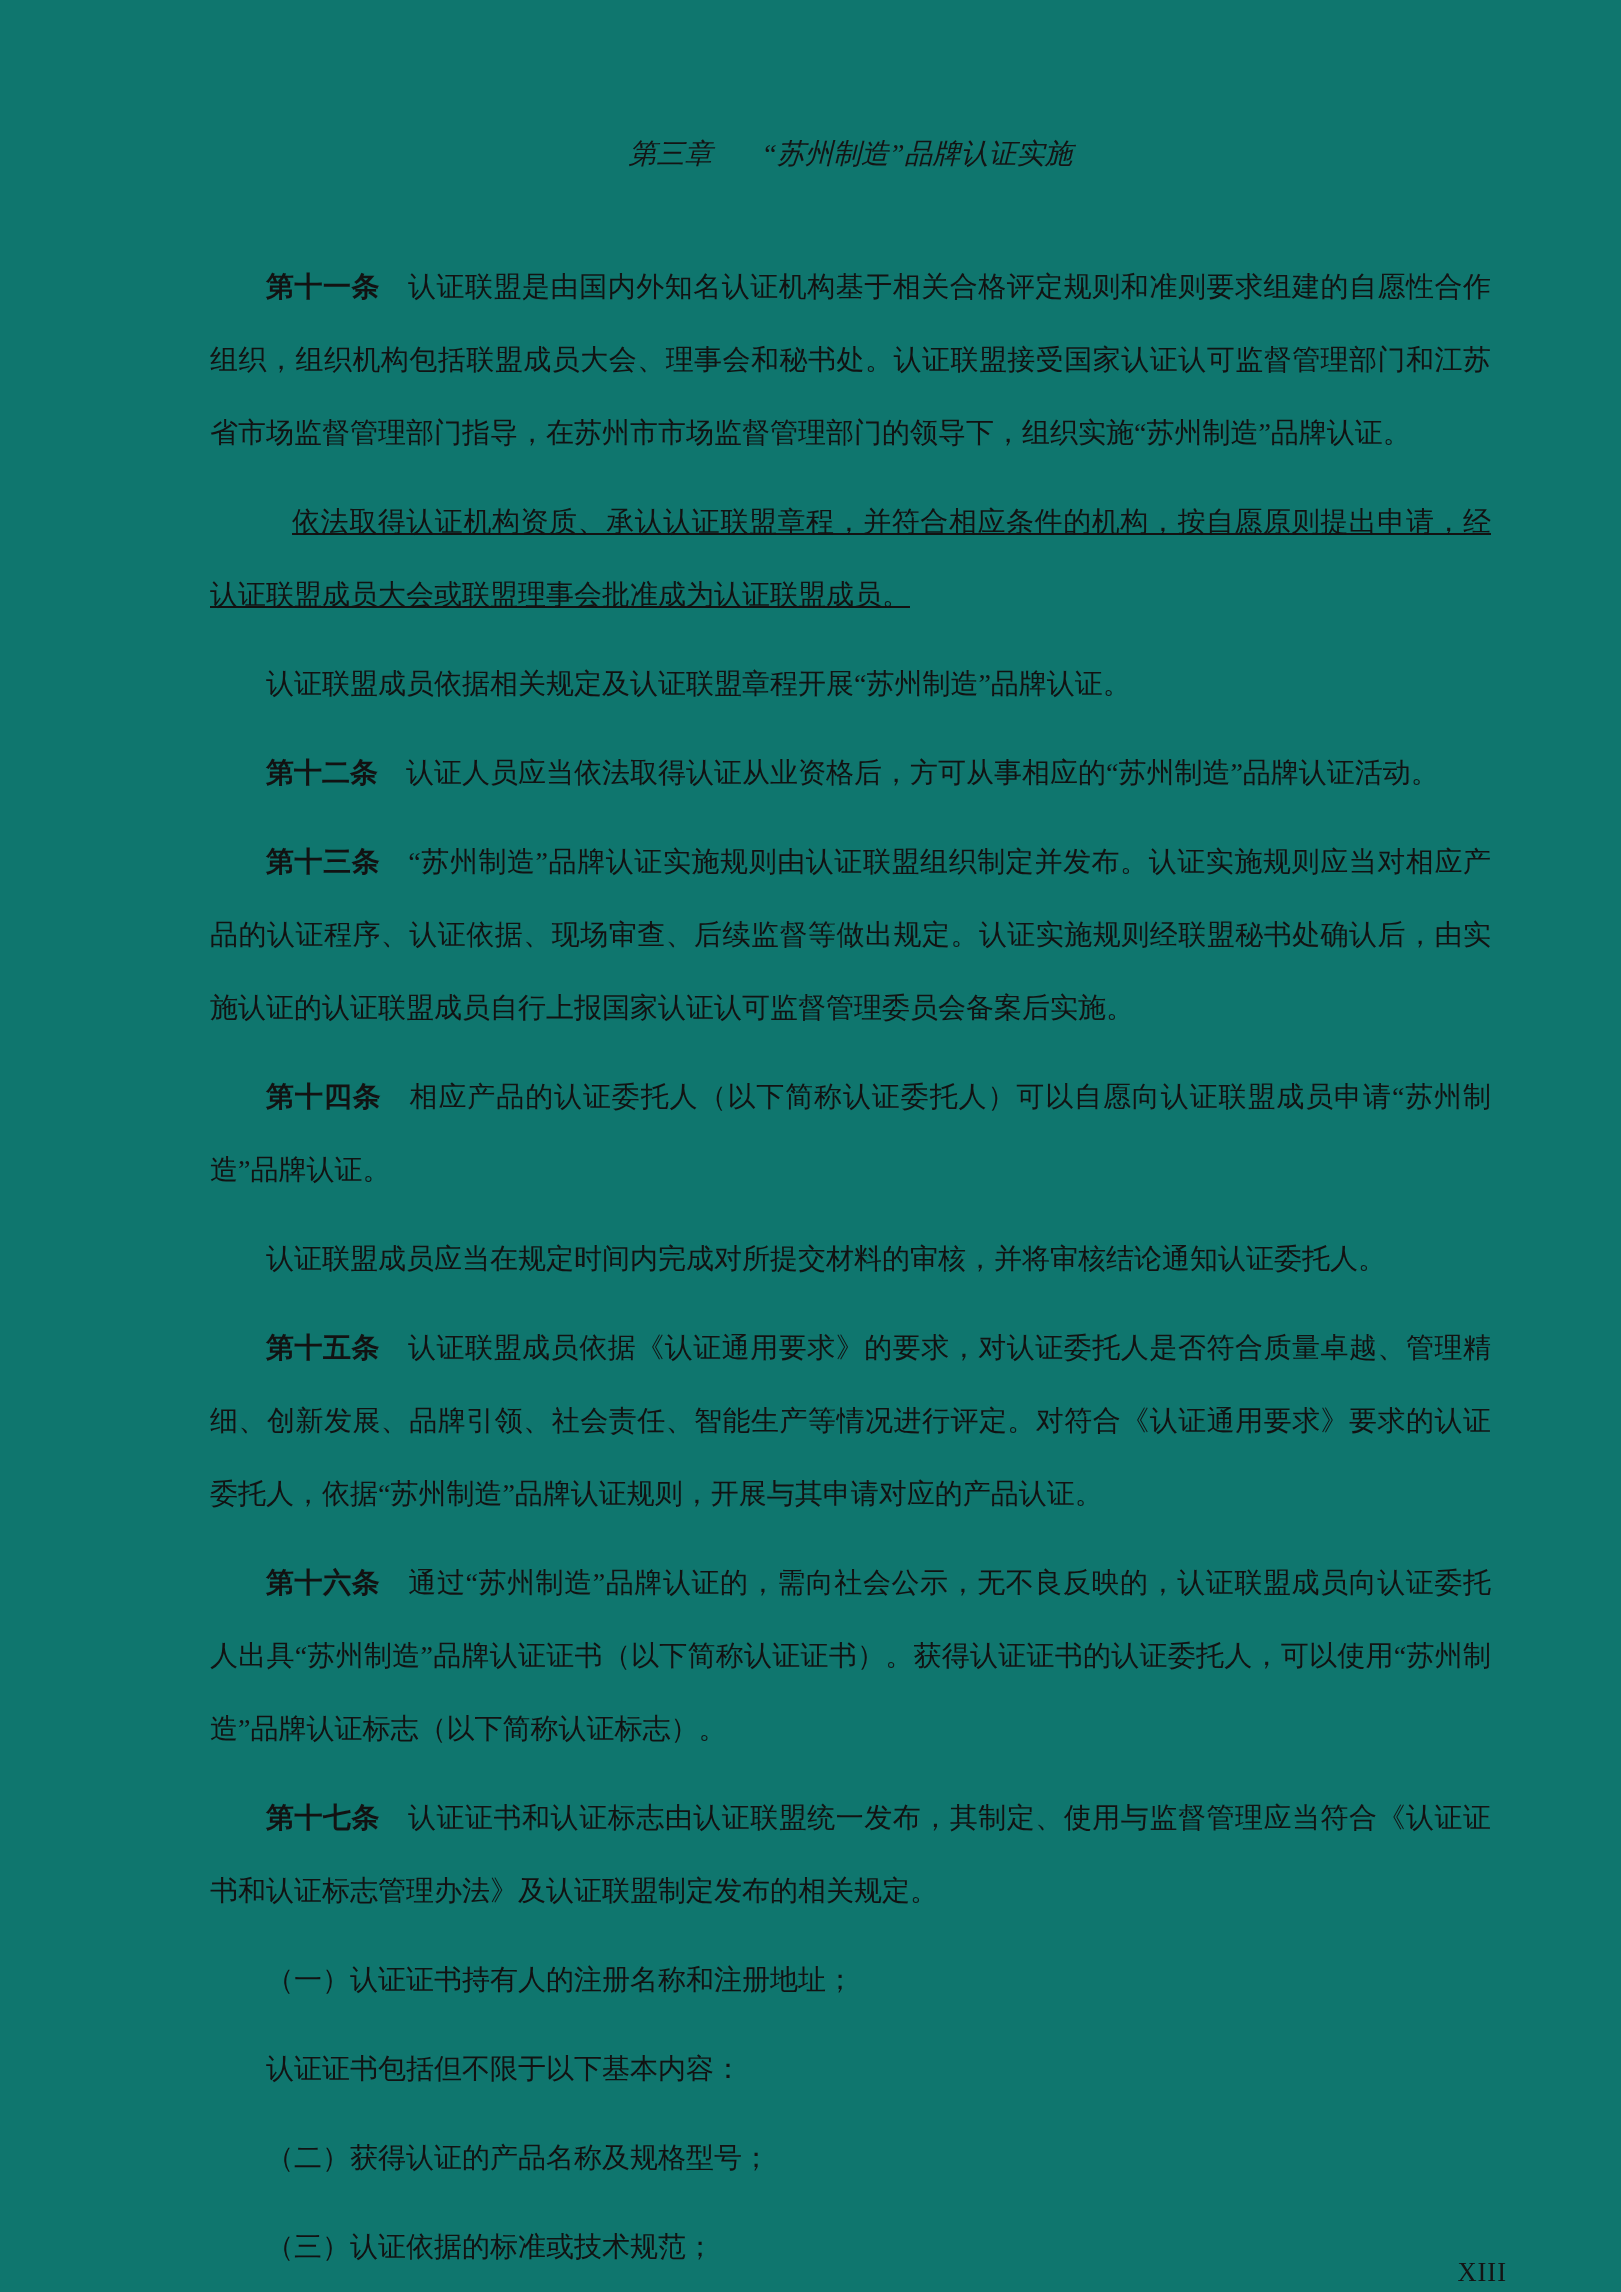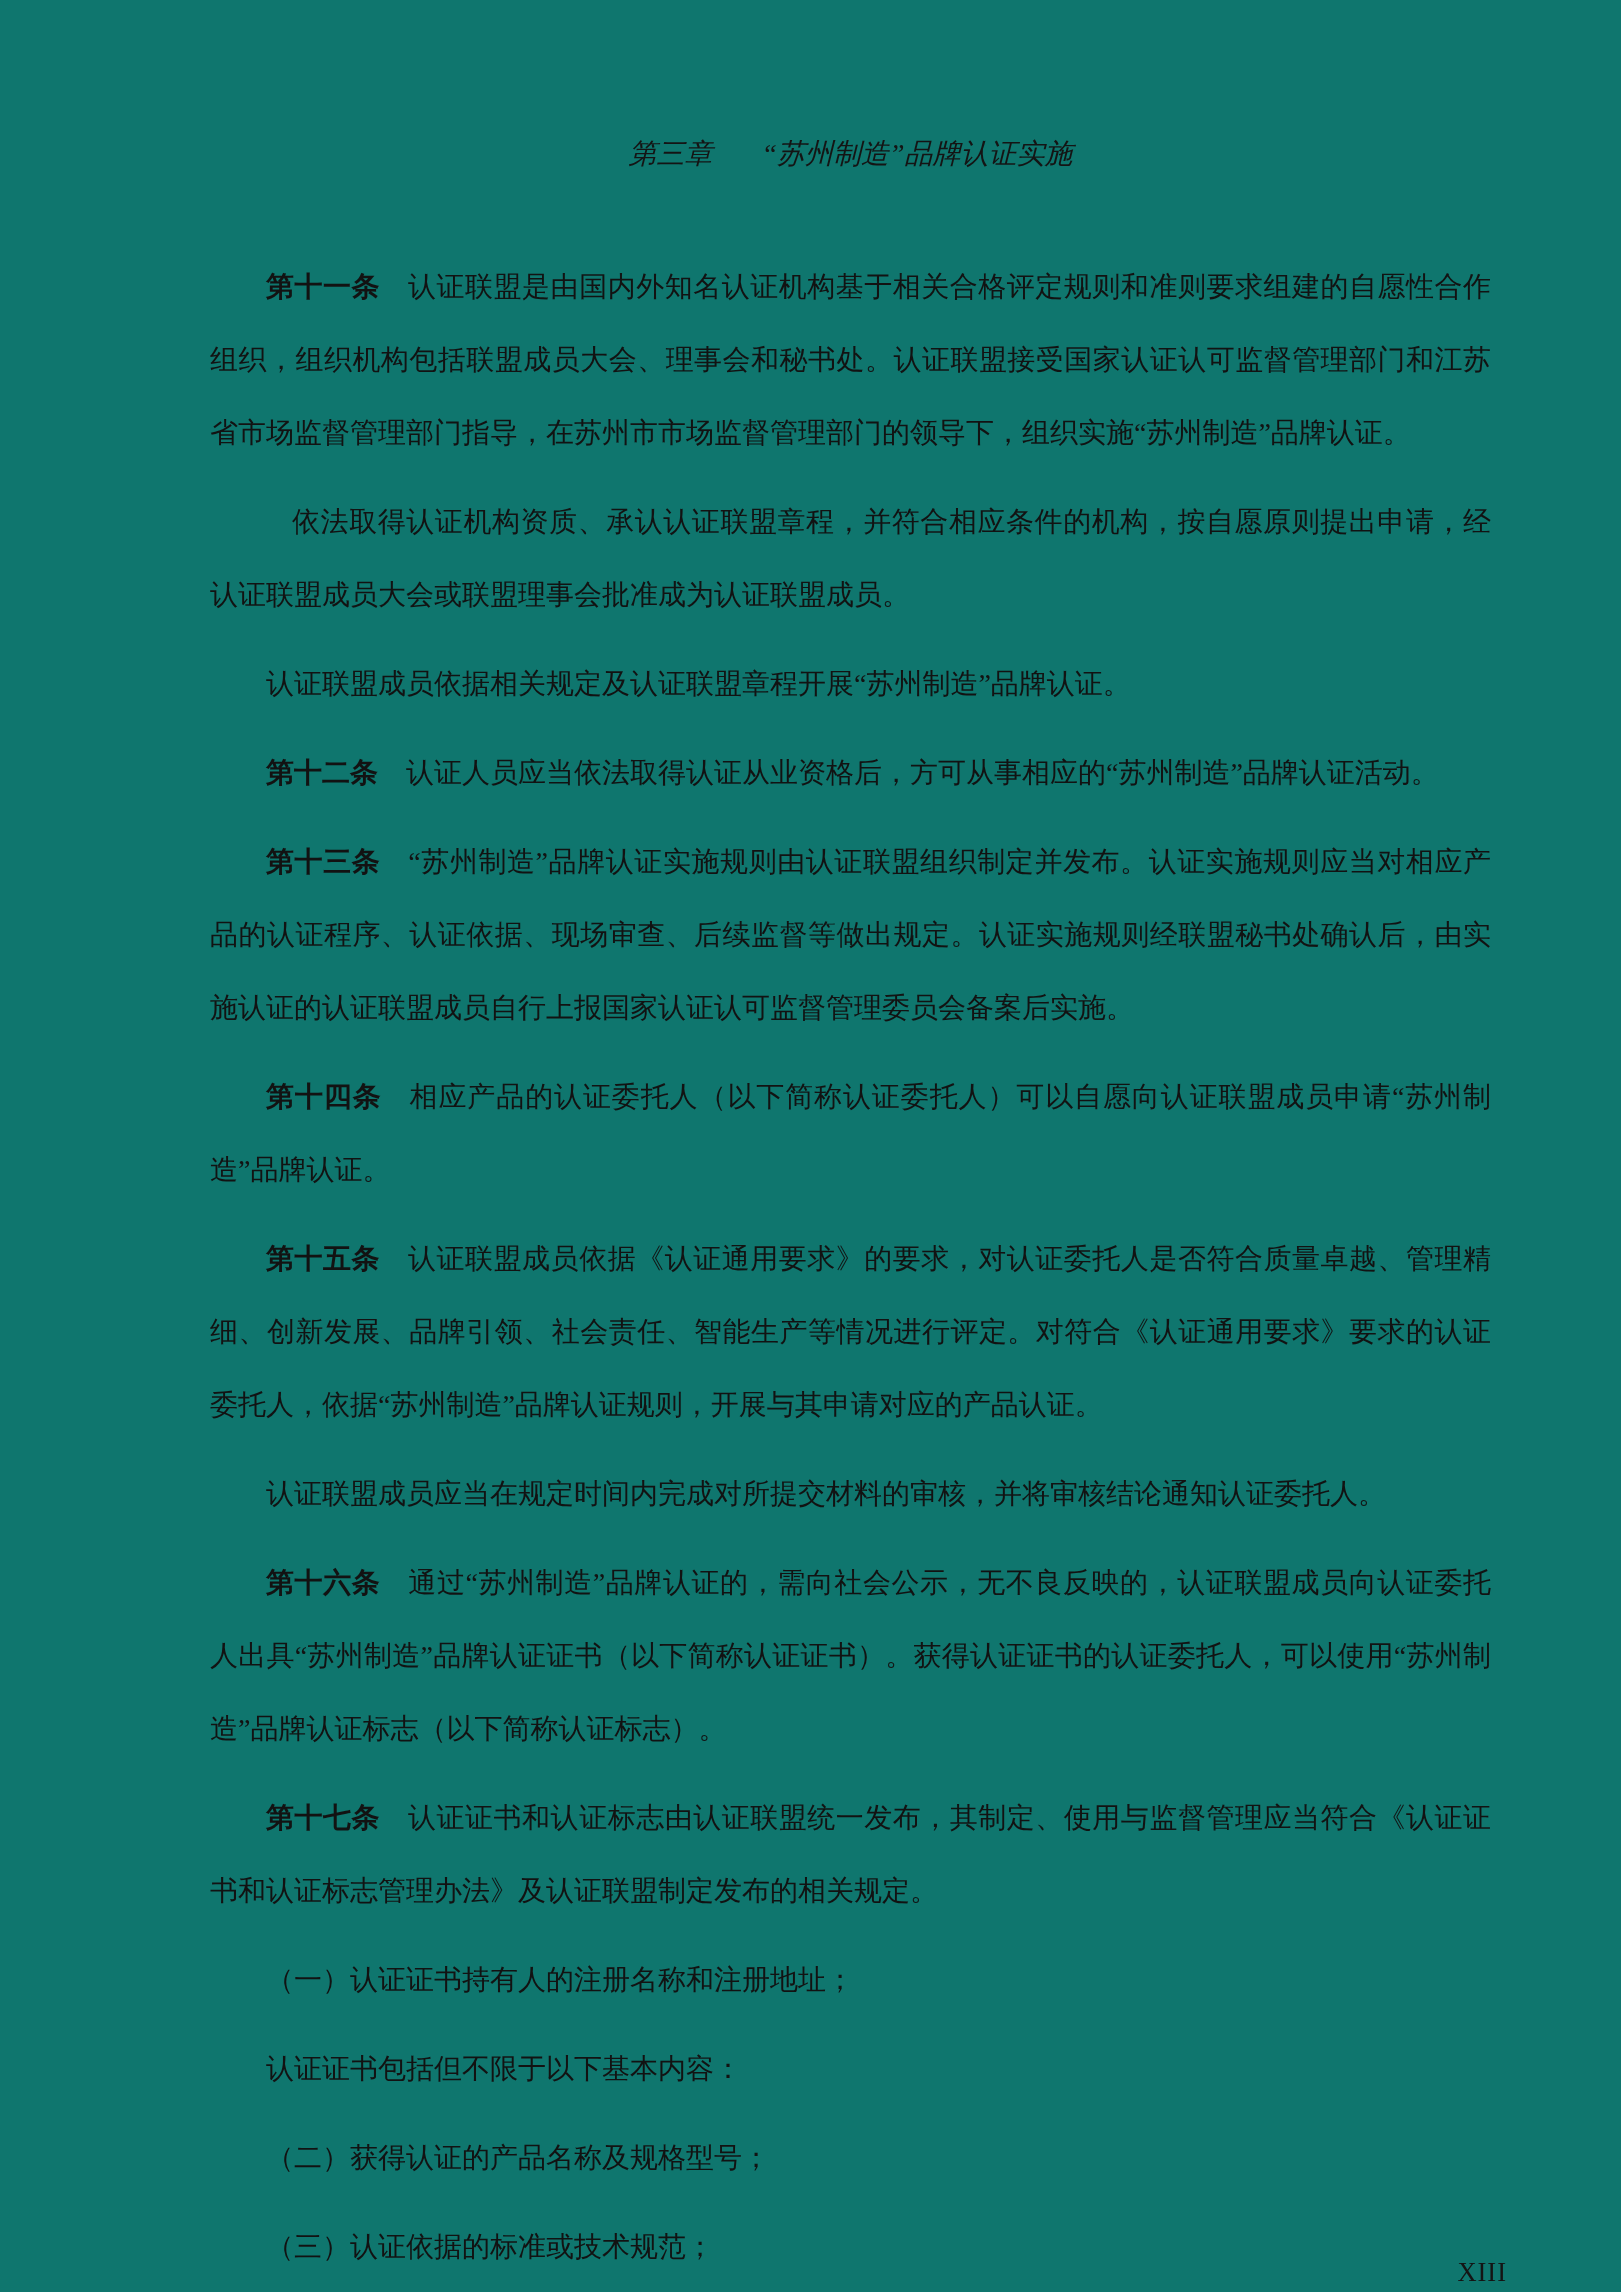--- a/index.html
+++ b/index.html
@@ -42,20 +42,21 @@
     text-justify: inter-ideograph;
     color: #121212;
   }
   .para {
     margin: 16px;
     padding: 0;
     text-indent: 2em;
   }
   .para-deep {
     text-indent: 2.93em;
+    text-decoration: underline;
   }
   .article-label {
     font-weight: bold;
     margin-right: 1em;
   }
   .footer {
     position: absolute;
     left: 194px;
     top: 2257px;
     width: 1313px;
@@ -79,23 +80,23 @@
     <p class="para para-deep">依法取得认证机构资质、承认认证联盟章程，并符合相应条件的机构，按自愿原则提出申请，经认证联盟成员大会或联盟理事会批准成为认证联盟成员。</p>
 
     <p class="para">认证联盟成员依据相关规定及认证联盟章程开展“苏州制造”品牌认证。</p>
 
     <p class="para"><span class="article-label">第十二条</span><span>认证人员应当依法取得认证从业资格后，方可从事相应的“苏州制造”品牌认证活动。</span></p>
 
     <p class="para"><span class="article-label">第十三条</span><span>“苏州制造”品牌认证实施规则由认证联盟组织制定并发布。认证实施规则应当对相应产品的认证程序、认证依据、现场审查、后续监督等做出规定。认证实施规则经联盟秘书处确认后，由实施认证的认证联盟成员自行上报国家认证认可监督管理委员会备案后实施。</span></p>
 
     <p class="para"><span class="article-label">第十四条</span><span>相应产品的认证委托人（以下简称认证委托人）可以自愿向认证联盟成员申请“苏州制造”品牌认证。</span></p>
 
+    <p class="para">认证联盟成员应当在规定时间内完成对所提交材料的审核，并将审核结论通知认证委托人。</p>
+
     <p class="para"><span class="article-label">第十五条</span><span>认证联盟成员依据《认证通用要求》的要求，对认证委托人是否符合质量卓越、管理精细、创新发展、品牌引领、社会责任、智能生产等情况进行评定。对符合《认证通用要求》要求的认证委托人，依据“苏州制造”品牌认证规则，开展与其申请对应的产品认证。</span></p>
-
-    <p class="para">认证联盟成员应当在规定时间内完成对所提交材料的审核，并将审核结论通知认证委托人。</p>
 
     <p class="para"><span class="article-label">第十六条</span><span>通过“苏州制造”品牌认证的，需向社会公示，无不良反映的，认证联盟成员向认证委托人出具“苏州制造”品牌认证证书（以下简称认证证书）。获得认证证书的认证委托人，可以使用“苏州制造”品牌认证标志（以下简称认证标志）。</span></p>
 
     <p class="para"><span class="article-label">第十七条</span><span>认证证书和认证标志由认证联盟统一发布，其制定、使用与监督管理应当符合《认证证书和认证标志管理办法》及认证联盟制定发布的相关规定。</span></p>
 
     <p class="para">（一）认证证书持有人的注册名称和注册地址；</p>
 
     <p class="para">认证证书包括但不限于以下基本内容：</p>
 
     <p class="para">（二）获得认证的产品名称及规格型号；</p>

